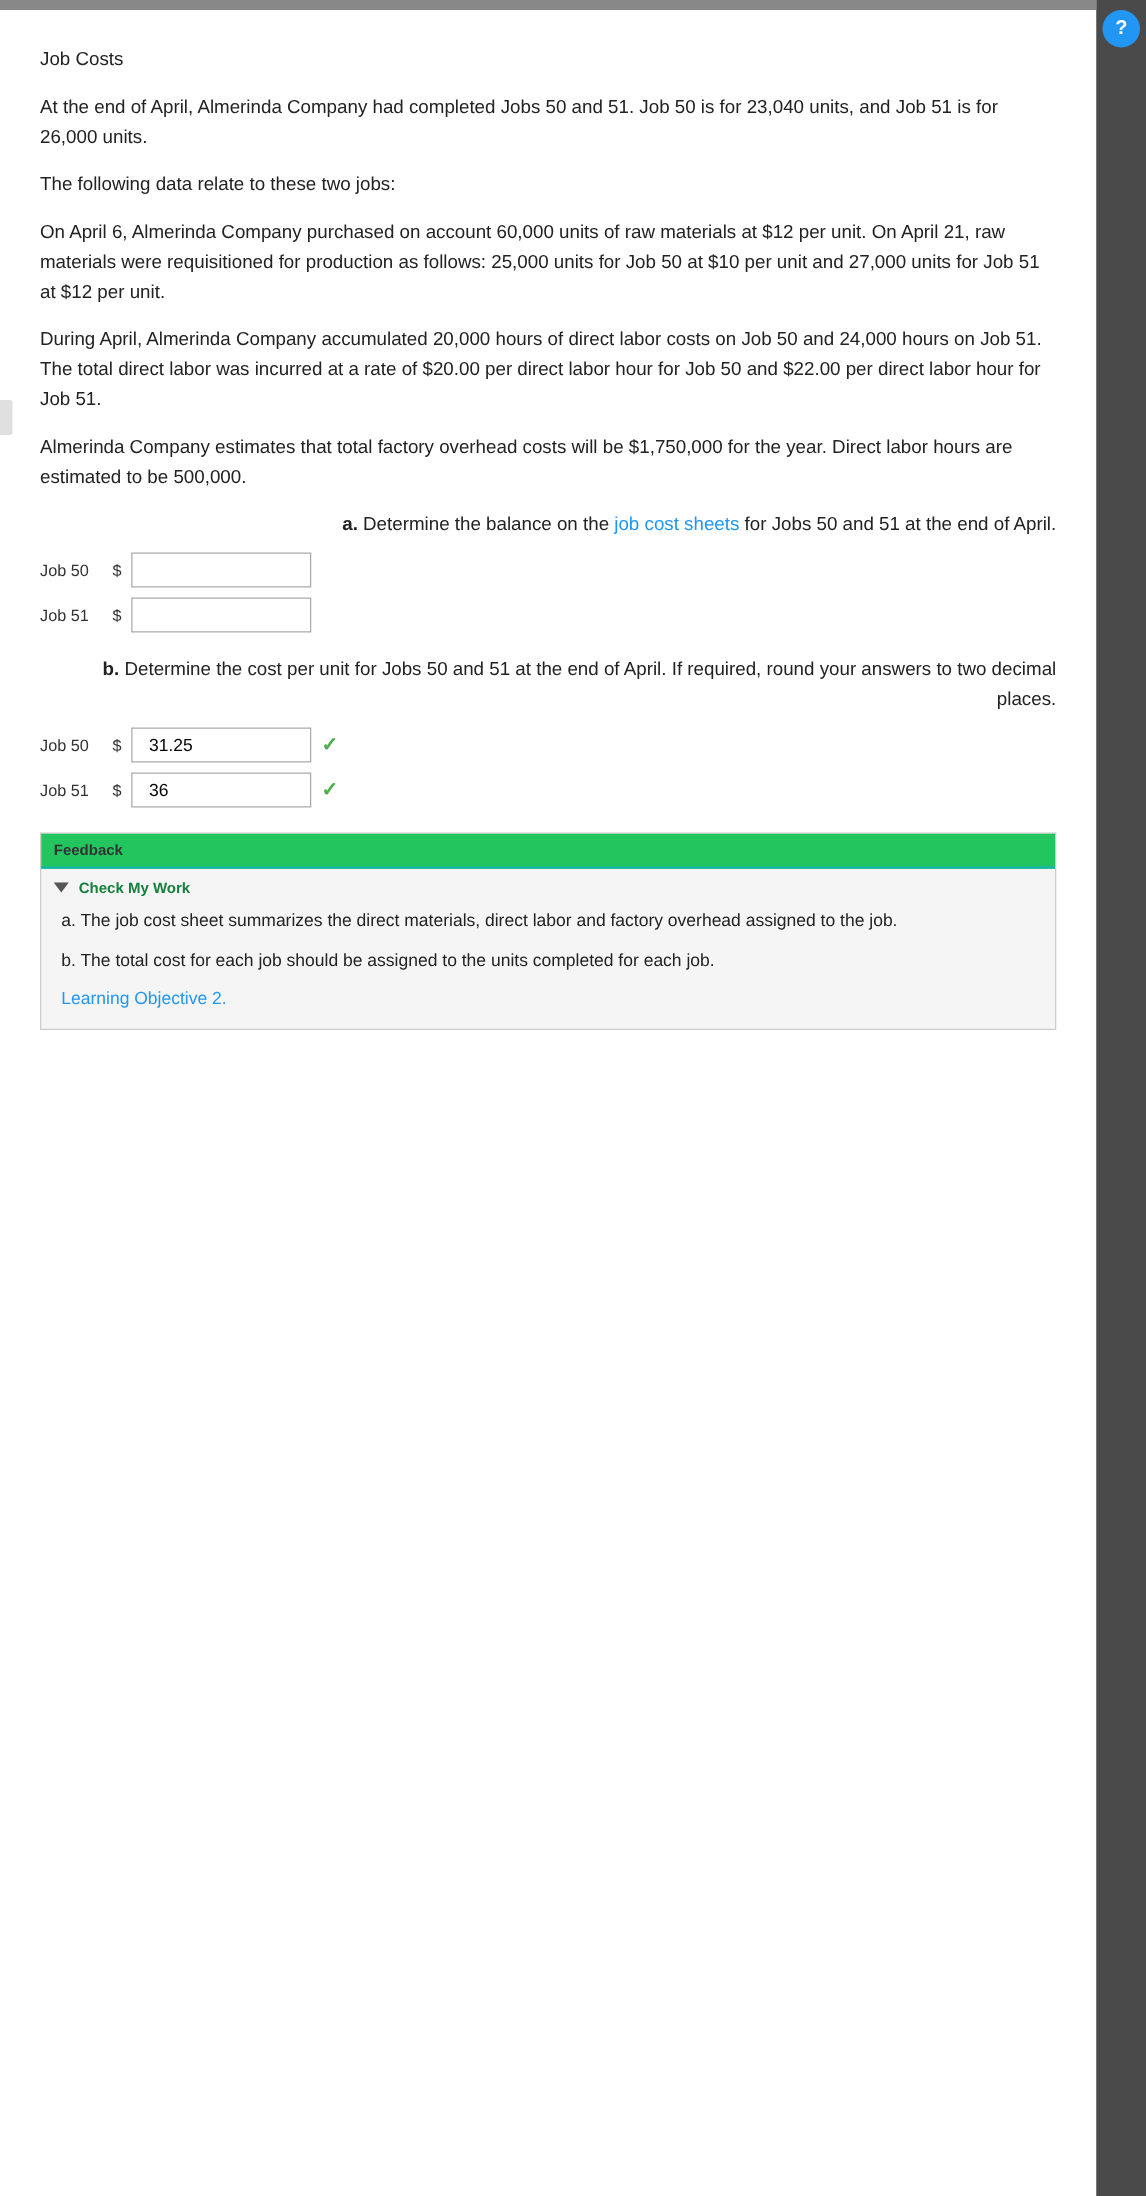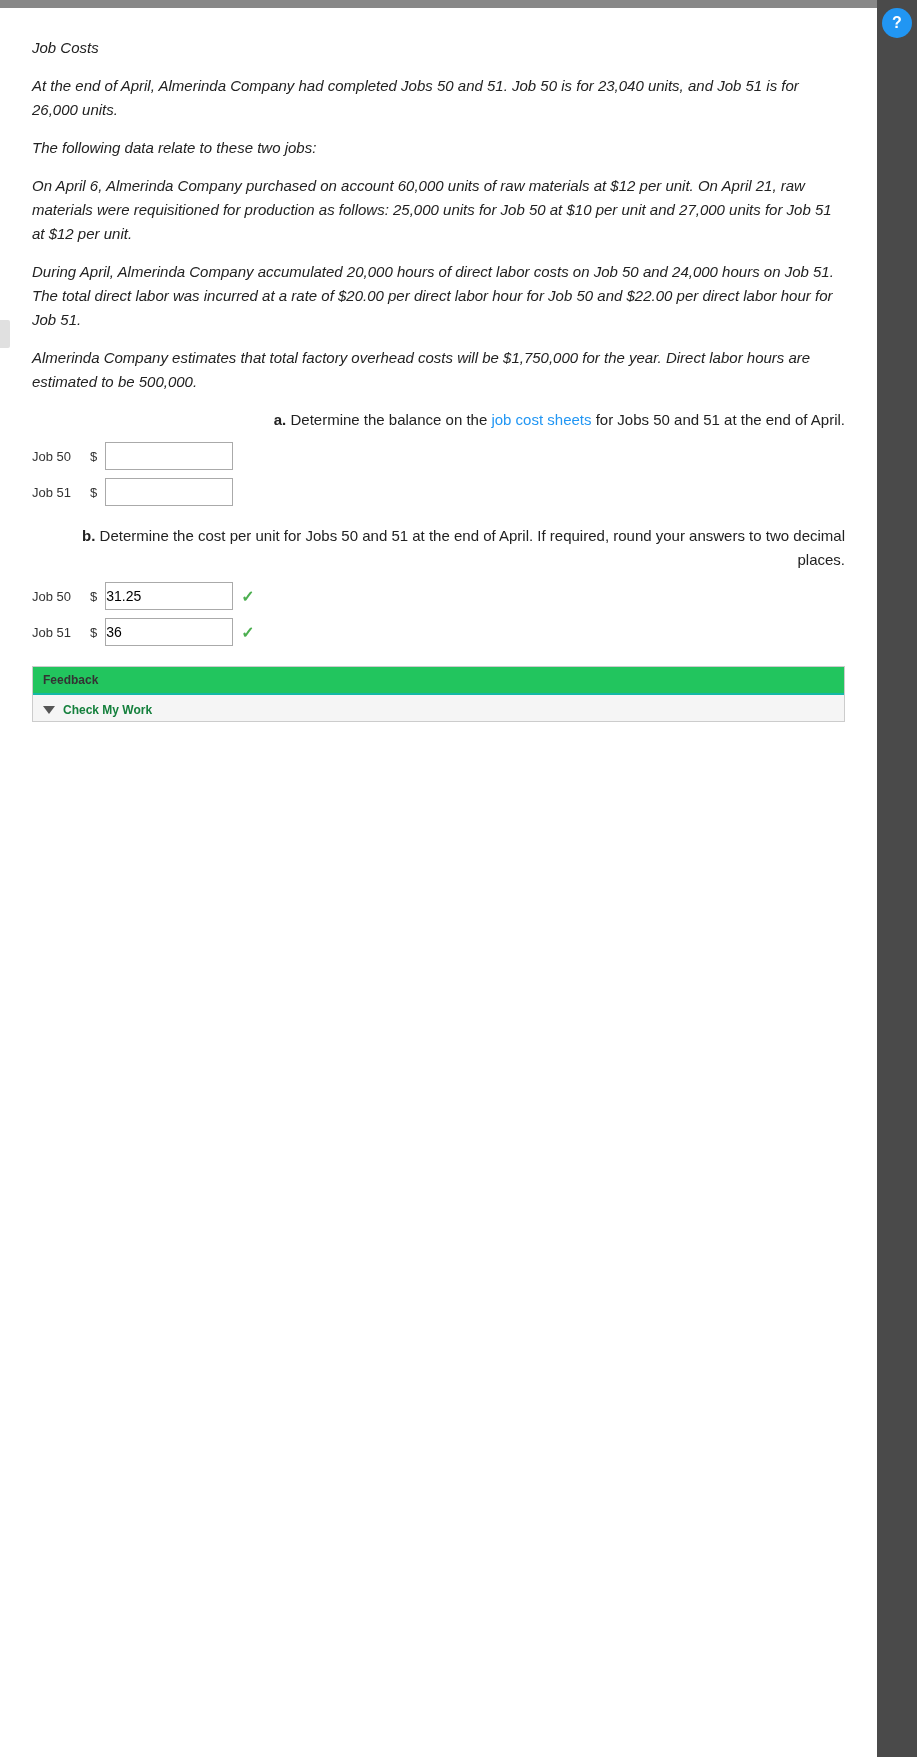--- a/index.html
+++ b/index.html
@@ -72,21 +72,20 @@
       display: flex;
       align-items: center;
       justify-content: center;
     }
 
     .body-text {
       font-size: 15px;
       line-height: 1.6;
       margin-bottom: 14px;
       color: #222;
-      font-style: italic;
     }
 
     .question-part {
       margin-bottom: 18px;
     }
 
     .question-label {
       font-size: 15px;
       line-height: 1.6;
       color: #222;
@@ -116,23 +115,23 @@
       width: 50px;
     }
 
     .dollar-sign {
       font-size: 13px;
       color: #333;
     }
 
     .answer-input {
       border: 1px solid #aaa;
-      padding: 4px 0;
+      padding: 4px 13px;
       font-size: 14px;
-      width: 128px;
+      width: 144px;
       height: 28px;
       outline: none;
     }
 
     .answer-input.filled {
       background: #fff;
     }
 
     .checkmark {
       color: #4CAF50;
@@ -264,20 +263,25 @@
           <span class="checkmark">✓</span>
         </div>
       </div>
 
       <div class="feedback-box">
         <div class="feedback-header">Feedback</div>
         <div class="check-my-work-label">
           <span class="triangle-icon"></span>
           <span>Check My Work</span>
         </div>
+        <div class="feedback-body">
+          <p class="feedback-text">a. The job cost sheet summarizes the direct materials, direct labor and factory overhead assigned to the job.</p>
+          <p class="feedback-text">b. The total cost for each job should be assigned to the units completed for each job.</p>
+          <a class="feedback-link">Learning Objective 2.</a>
+        </div>
       </div>
     </div>
 
     <button class="left-arrow-btn">
       
     </button>
   </div>
 
   <div class="right-sidebar">
     <button class="help-btn">

